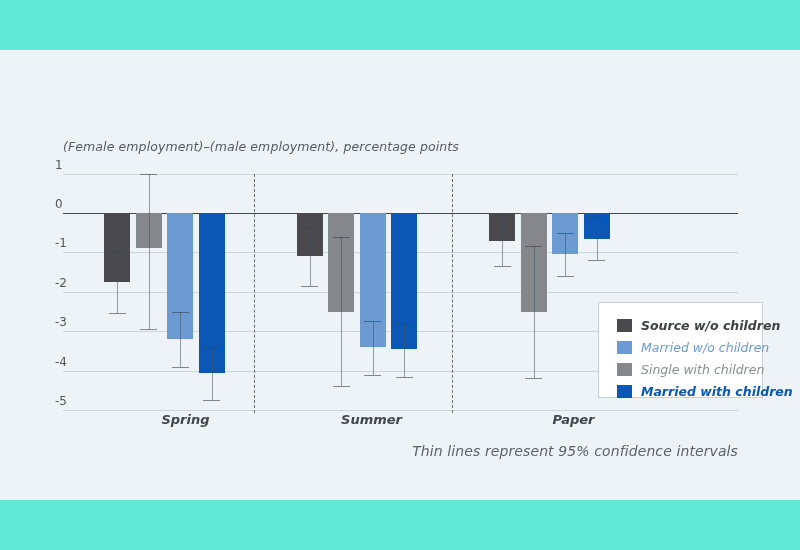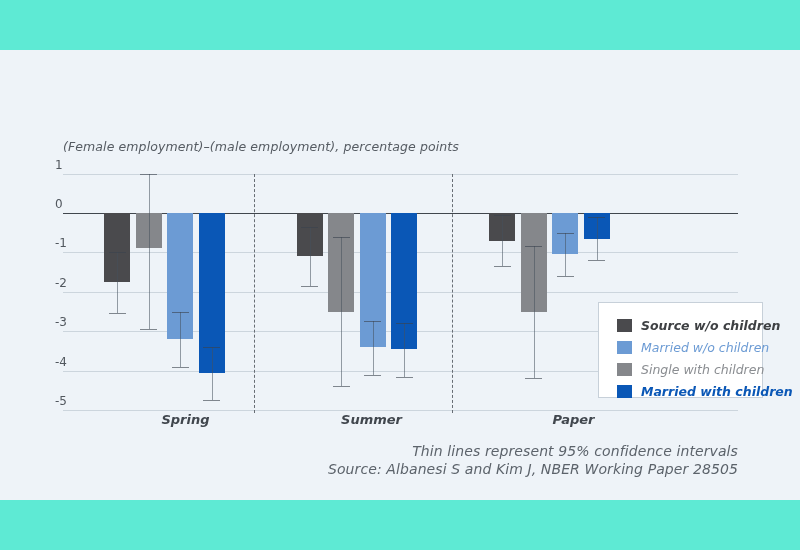--- a/index.html
+++ b/index.html
@@ -132,14 +132,13 @@
         <span class="legend-swatch" style="background: rgb(133, 135, 139);"></span>
         <span class="legend-label" style="color: rgb(138, 141, 145); font-weight: 400;">Single with children</span>
       </div>
       <div class="legend-row">
         <span class="legend-swatch" style="background: rgb(10, 87, 182);"></span>
         <span class="legend-label" style="color: rgb(10, 87, 182); font-weight: 700;">Married with children</span>
       </div>
     </div>
 
   <div class="footnote ci">Thin lines represent 95% confidence intervals</div>
-  <div class="footnote src">Source:  Albanesi S and Kim J, NBER Working Paper 28505</div>
 </div>
 
 </body></html>

